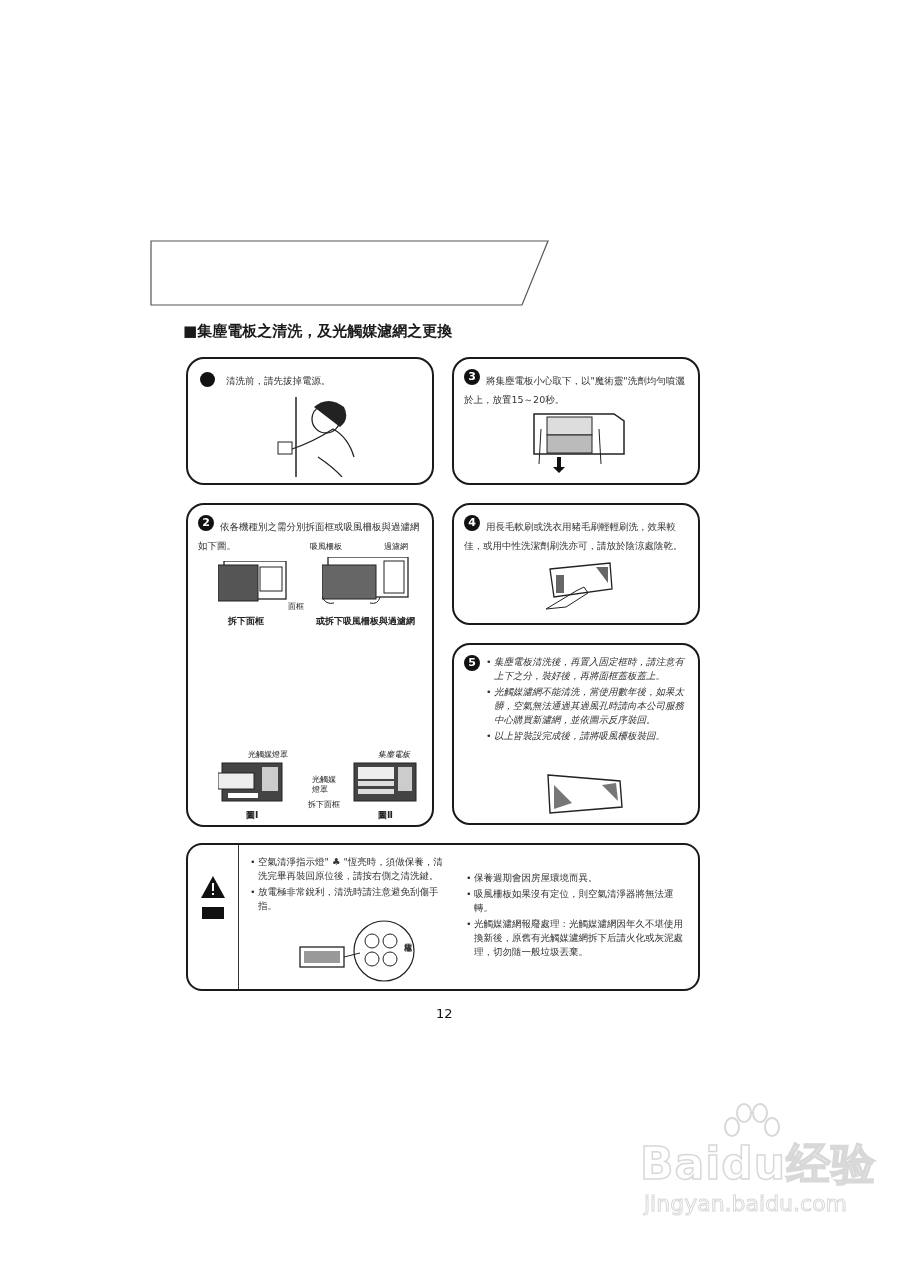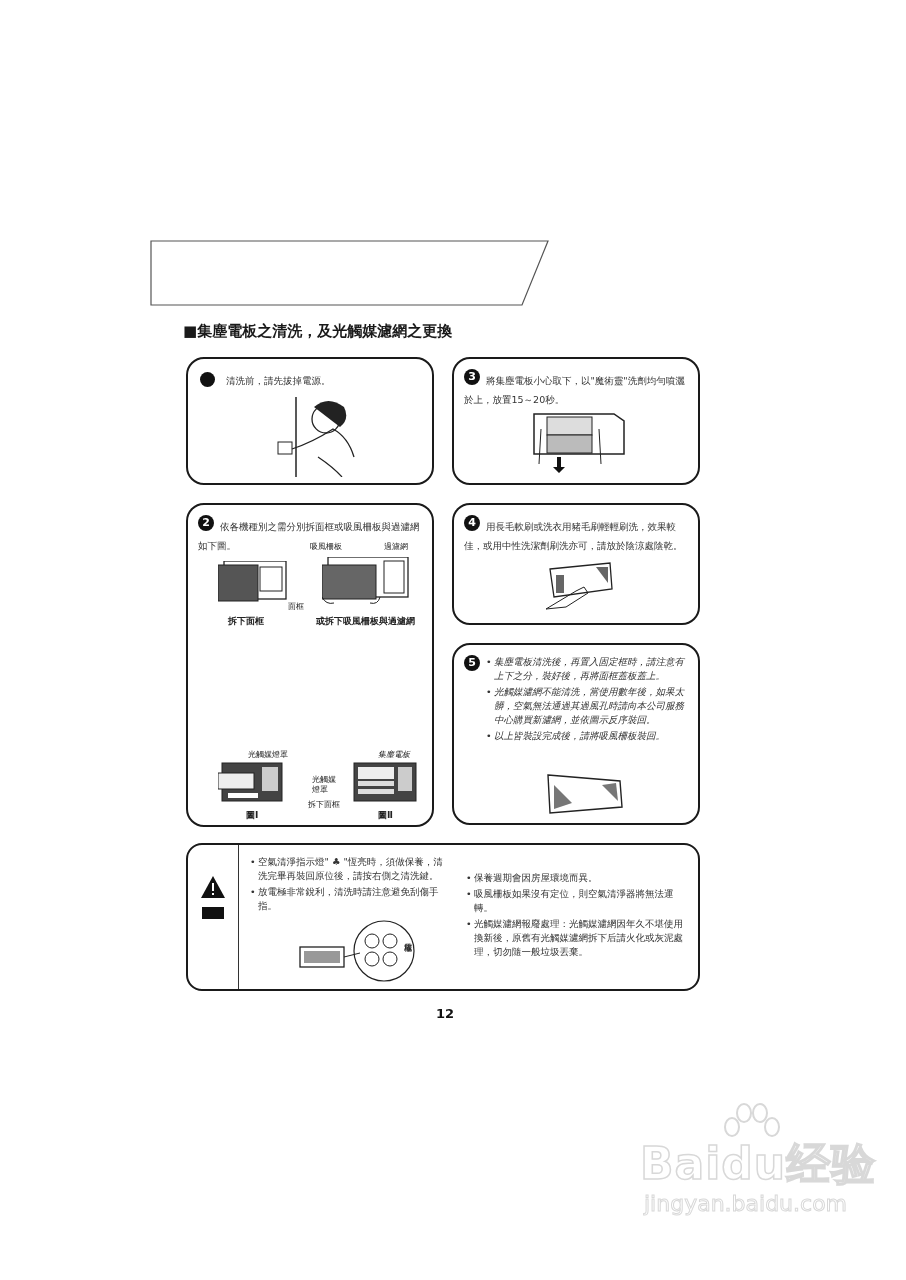--- a/index.html
+++ b/index.html
@@ -16,21 +16,21 @@
   .txt { font-size:9.5px; line-height:14px; color:#333; }
   .bullet-list { margin:0; padding:0; list-style:none; }
   .bullet-list li { position:relative; padding-left:8px; font-size:9.5px; line-height:14px; color:#333; margin-bottom:2px; }
   .bullet-list li::before { content:"•"; position:absolute; left:0; top:0; }
   .caption { font-size:9px; color:#222; font-weight:bold; text-align:center; }
   .label-small { font-size:8px; color:#222; }
   .notice-band { position:absolute; left:0; top:0; width:50px; height:100%; border-right:1.5px solid #333; }
   .warn-tri { position:absolute; left:12px; top:30px; }
   .vert-label { position:absolute; left:14px; top:62px; width:22px; background:#111; color:#fff; font-size:14px; font-weight:bold;
                 text-align:center; padding:6px 0; line-height:28px; }
-  .page-num { left:436px; top:1006px; font-size:13px; font-weight:bold; color:#111; }
+  .page-num { left:436px; top:1006px; font-size:13px; font-weight:normal; color:#111; }
   .watermark { left:640px; top:1135px; }
   .wm-brand { font-size:44px; font-weight:bold; color:transparent; -webkit-text-stroke:1.5px #d8d8d8; letter-spacing:1px; }
   .wm-url { position:absolute; left:4px; top:56px; font-size:22px; color:transparent; -webkit-text-stroke:1px #d8d8d8; }
 </style>
 </head>
 <body>
 
 <div class="abs title-banner">
   <svg width="400" height="66" viewBox="0 0 400 66">
     <polygon points="1,1 398,1 372,65 1,65" fill="#fff" stroke="#555" stroke-width="1.2"></polygon>

